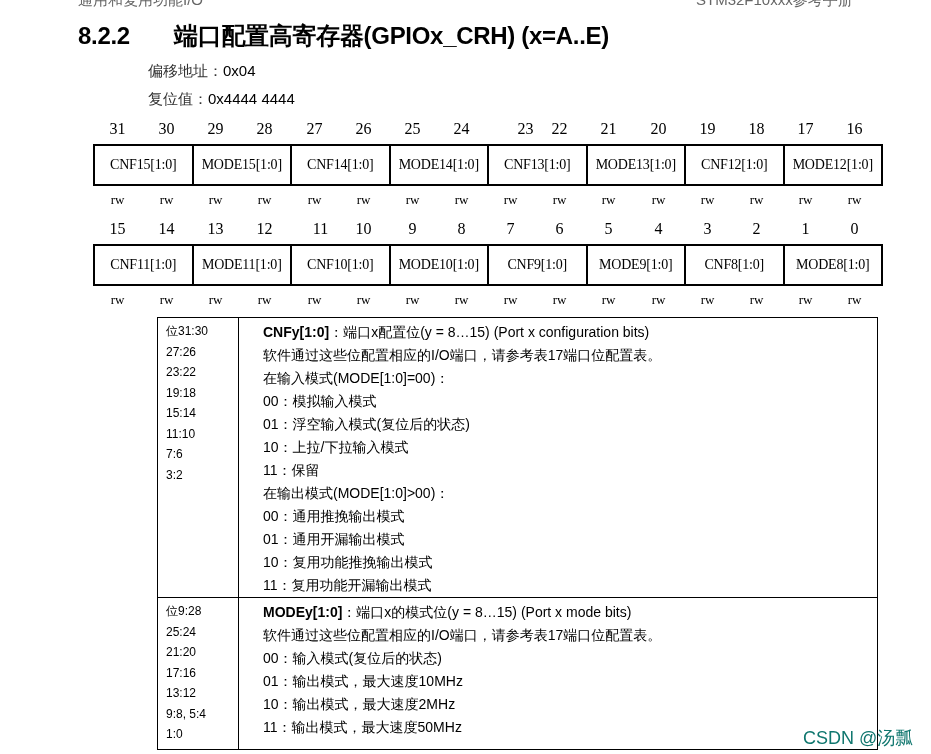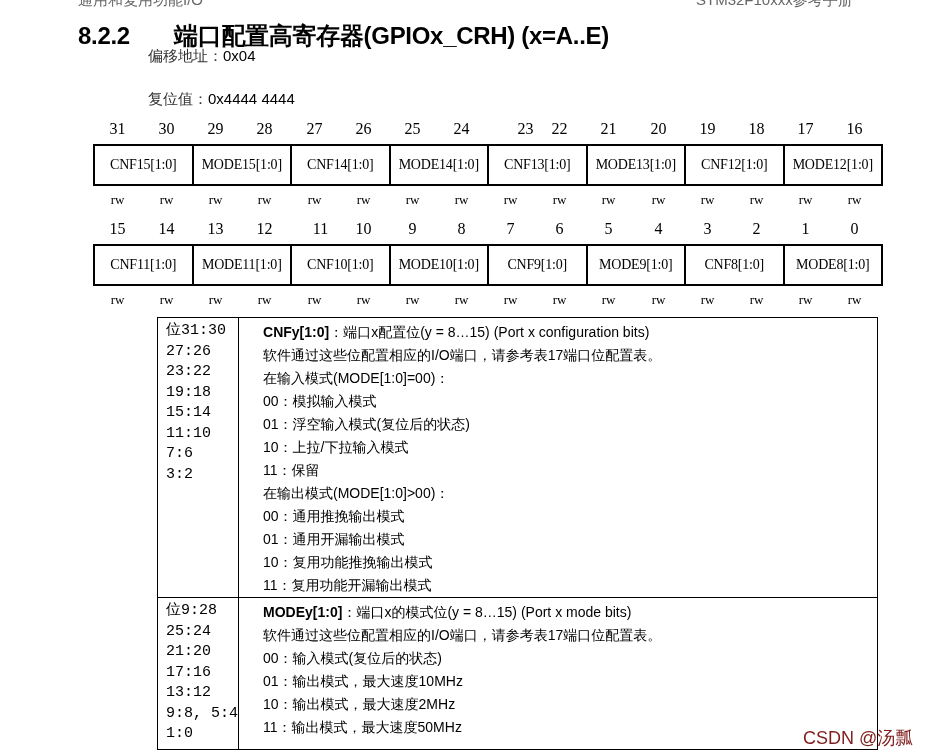--- a/index.html
+++ b/index.html
@@ -13,39 +13,39 @@
   .meta .lbl { color:#333; }
   .bitnums { position:absolute; left:93px; width:788px; height:22px; }
   .bitnums span { position:absolute; width:49px; text-align:center; font-family:"Liberation Serif", "DejaVu Serif", serif; font-size:16px; }
   .regrow { position:absolute; left:93px; width:786px; height:38px; border:2px solid #000; display:flex; box-sizing:content-box; }
   .regrow .cell { flex:1; border-right:2px solid #000; display:flex; align-items:center; justify-content:center; font-family:"Liberation Serif", "DejaVu Serif", serif; font-size:14px; letter-spacing:-0.2px; white-space:nowrap; }
   .regrow .cell:last-child { border-right:none; }
   .access { position:absolute; left:93px; width:788px; height:18px; }
   .access span { position:absolute; width:49px; text-align:center; font-family:"Liberation Serif", "DejaVu Serif", serif; font-size:13px; }
   .desc { position:absolute; left:157px; top:317px; width:721px; border-collapse:collapse; }
   .desc td { border:1.5px solid #000; vertical-align:top; padding:0; }
-  .desc td.bits { width:72px; padding:3px 0 0 8px; font-size:15px; line-height:20.5px;font-family:Liberation Mono, monospace; }
+  .desc td.bits { width:72px; padding:3px 0 0 8px; font-size:12px; line-height:20.5px; }
   .desc td.body { padding:3px 0 0 24px; font-size:14px; line-height:23px; }
   .desc .line { white-space:nowrap; }
   .desc .fname { font-weight:bold; }
   .row1 td { height:274px; }
   .row2 td { height:148px; }
-  .watermark { position:absolute; left:803px; top:726px; font-size:18px; color:#7f1d1d; white-space:nowrap; }
+  .watermark { position:absolute; left:803px; top:726px; font-size:18px; color:#0f766e; white-space:nowrap; }
 </style>
 </head>
 <body>
 
 <div class="running-header rh-left">通用和复用功能I/O</div>
 <div class="running-header rh-right">STM32F10xxx参考手册</div>
 
 <div class="title">
   <span class="num">8.2.2</span><span>端口配置高寄存器(GPIOx_CRH) (x=A..E)</span>
 </div>
 
-<div class="meta" style="top:47px;">
+<div class="meta" style="top:62px;">
   <span class="lbl">偏移地址：</span><span>0x04</span>
 </div>
 <div class="meta" style="top:90px;">
   <span class="lbl">复位值：</span><span>0x4444 4444</span>
 </div>
 
 <div class="bitnums" style="top:120px;">
   <span style="left:0px">31</span>
   <span style="left:49px">30</span>
   <span style="left:98px">29</span>

